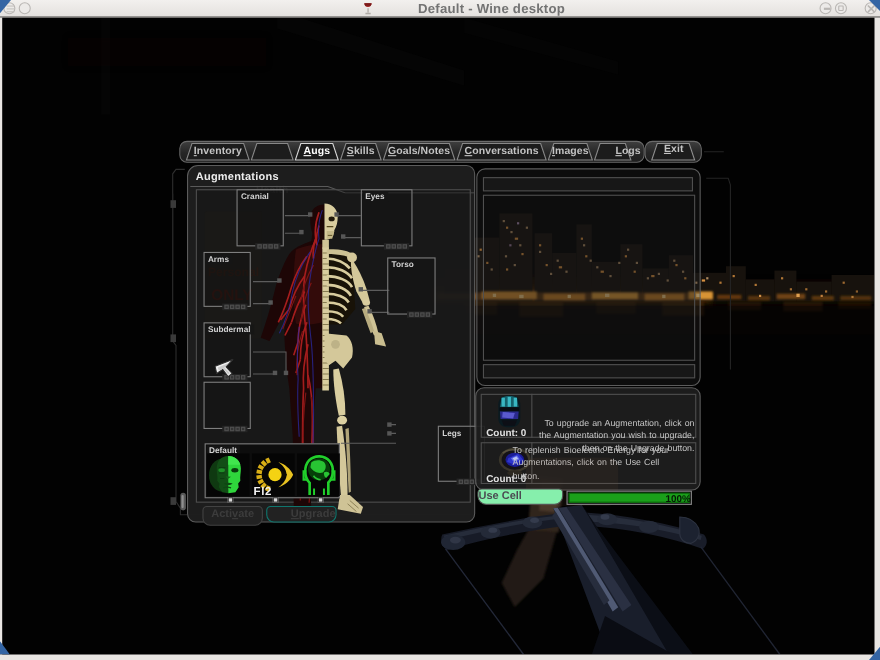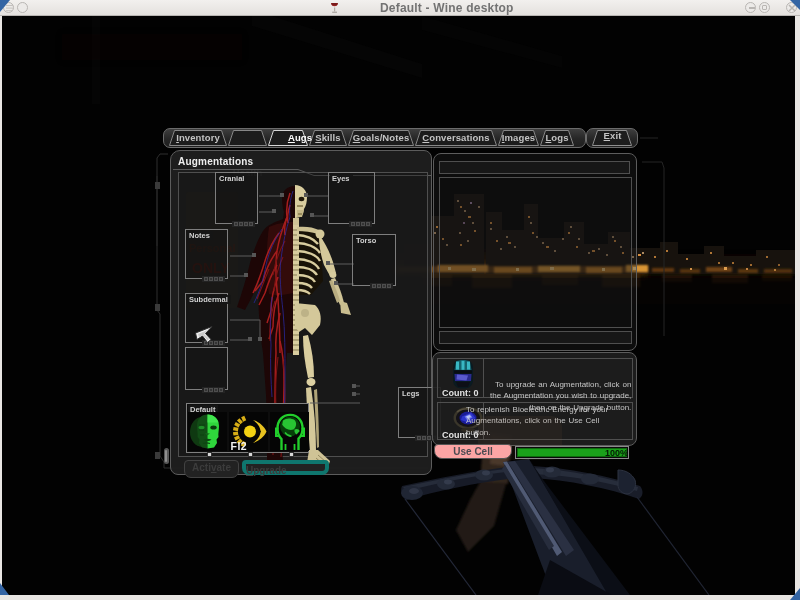--- a/index.html
+++ b/index.html
@@ -228,26 +228,26 @@
         <path d="M110.5 2.5 L139.5 2.5 L144.5 17.5 L105.5 17.5 Z" fill="#1c1c1c" stroke="#d6d6d6" stroke-width="1"></path>
         <path d="M151.5 2.5 L178.5 2.5 L183.5 17.5 L146.5 17.5 Z" fill="#1c1c1c" stroke="#878787" stroke-width="1"></path>
         <path d="M190.5 2.5 L245.5 2.5 L250.5 17.5 L185.5 17.5 Z" fill="#1c1c1c" stroke="#878787" stroke-width="1"></path>
         <path d="M257.5 2.5 L328.5 2.5 L333.5 17.5 L252.5 17.5 Z" fill="#1c1c1c" stroke="#878787" stroke-width="1"></path>
         <path d="M340.5 2.5 L370.5 2.5 L375.5 17.5 L335.5 17.5 Z" fill="#1c1c1c" stroke="#878787" stroke-width="1"></path>
         <path d="M382.5 2.5 L405.5 2.5 L410.5 17.5 L377.5 17.5 Z" fill="#1c1c1c" stroke="#878787" stroke-width="1"></path>
       </svg>
     <div class="abs" style="left:161px;top:112px;width:423px;height:20px;">
       <div class="tab" style="left:6px;width:58px;"><u>I</u>nventory</div>
       <div class="tab" style="left:65px;width:39px;margin-top:35px;"><u>H</u>ealth</div>
-      <div class="tab" style="left:117px;width:40px;color:#ffffff;"><u>A</u>ugs</div>
+      <div class="tab" style="left:105px;width:40px;color:#ffffff;"><u>A</u>ugs</div>
       <div class="tab" style="left:146px;width:38px;"><u>S</u>kills</div>
       <div class="tab" style="left:185px;width:66px;"><u>G</u>oals/Notes</div>
       <div class="tab" style="left:252px;width:82px;"><u>C</u>onversations</div>
       <div class="tab" style="left:335px;width:41px;"><u>I</u>mages</div>
-      <div class="tab" style="left:377px;width:34px;"><u>L</u>ogs</div>
+      <div class="tab" style="left:391px;width:34px;"><u>L</u>ogs</div>
     </div>
     <svg class="abs" style="left:584px;top:112px;" width="52" height="20" viewBox="0 0 52 20">
         <path d="M11.5 2.5 L40.5 2.5 L45.5 17.5 L6.5 17.5 Z" fill="#1c1c1c" stroke="#8e8e8e" stroke-width="1"></path>
       </svg>
     <div class="tab" style="left:590px;top:112px;width:41px;"><u>E</u>xit</div>
 
     <div class="panel" style="left:168px;top:134px;width:262px;height:325px;border-radius:10px 8px 8px 8px;background:rgba(31,31,31,0.95);"></div>
     <div class="abs" style="left:176px;top:140px;font-size:10px;font-weight:bold;color:#ededed;letter-spacing:0.2px;">Augmentations</div>
     <svg class="abs" style="left:168px;top:150px;" width="262" height="10" viewBox="0 0 262 10">
       <path d="M3 3.5 L128 3.5 L144 9.5 L261 9.5" fill="none" stroke="#5a5a5a" stroke-width="1"></path>
@@ -374,21 +374,21 @@
     <div class="slot" style="left:326px;top:156px;width:47px;height:52px;">
       <div class="slotlbl">Eyes</div>
       <div class="digits">
           <i></i>
           <i></i>
           <i></i>
           <i></i>
         </div>
     </div>
     <div class="slot" style="left:183px;top:213px;width:43px;height:50px;">
-      <div class="slotlbl">Notes</div>
+      <div class="slotlbl">Arms</div>
       <div class="digits">
           <i></i>
           <i></i>
           <i></i>
           <i></i>
         </div>
     </div>
     <div class="slot" style="left:350px;top:218px;width:44px;height:52px;">
       <div class="slotlbl">Torso</div>
       <div class="digits">
@@ -477,21 +477,21 @@
     <div class="abs" style="left:205px;top:436px;width:5px;height:5px;background:#d8d8d8;border:1px solid #333;"></div>
     <div class="abs" style="left:246px;top:436px;width:5px;height:5px;background:#d8d8d8;border:1px solid #333;"></div>
     <div class="abs" style="left:287px;top:436px;width:5px;height:5px;background:#d8d8d8;border:1px solid #333;"></div>
 
     <svg class="abs" style="left:193px;top:310px;" width="20" height="19" viewBox="0 0 20 19">
       <path d="M0.5 7 L17 0.5 L10.5 7.5 L16 13.5 L12.5 16.5 L7.5 10 L2 13.5 Z" fill="#efefef" stroke="#2e2e2e" stroke-width="1"></path>
       <path d="M3 8 L13 4 L9 8 L14 13 L12.5 14.5 L8 9 L4 11 Z" fill="#c9c9c9"></path>
     </svg>
 
     <div class="abs" style="left:182px;top:444px;width:55px;height:18px;border:1px solid #424242;border-radius:4px 4px 7px 7px;background:#222222;color:#3c3c3c;font-size:10px;font-weight:bold;text-align:center;line-height:13px;">Acti<u>v</u>ate</div>
-    <div class="abs" style="left:240px;top:444px;width:87px;height:15px;border:4px solid #0f766e;border-radius:4px 4px 7px 7px;background:#222222;color:#3c3c3c;font-size:10px;font-weight:bold;text-align:left;line-height:13px;"><u>U</u>pgrade</div>
+    <div class="abs" style="left:240px;top:444px;width:64px;height:15px;border:1px solid #0f766e;border-radius:4px 4px 7px 7px;background:#222222;color:#3c3c3c;font-size:10px;font-weight:bold;text-align:right;line-height:13px;"><u>U</u>pgrade</div>
 
     <div class="panel" style="left:431px;top:137px;width:204px;height:198px;background:rgba(32,32,32,0.38);"></div>
     <div class="ibox" style="left:437px;top:145px;width:191px;height:13px;background:rgba(40,40,40,0.4);"></div>
     <div class="ibox" style="left:437px;top:161px;width:193px;height:151px;background:rgba(12,12,12,0.22);"></div>
     <div class="ibox" style="left:437px;top:315px;width:193px;height:13px;background:rgba(40,40,40,0.4);"></div>
 
     <div class="panel" style="left:430px;top:336px;width:205px;height:94px;"></div>
     <div class="ibox" style="left:435px;top:342px;width:196px;height:40px;"></div>
     <div class="ibox" style="left:435px;top:386px;width:196px;height:38px;"></div>
     <div class="abs" style="left:481px;top:342px;width:1px;height:40px;background:#4f4f4f;"></div>
@@ -521,21 +521,21 @@
       <ellipse cx="17" cy="25" rx="7" ry="2.6" fill="#2c2820"></ellipse>
       <path d="M6 7 A 12 9 0 0 1 17 4" stroke="#56503e" stroke-width="1.4" fill="none"></path>
     </svg>
     <div class="abs ctext" style="left:440px;top:371px;color:#e2e2e2;font-weight:bold;">Count: 0</div>
     <div class="abs ctext" style="left:440px;top:413px;color:#e2e2e2;font-weight:bold;">Count: 0</div>
     <div class="abs ctext" style="left:488px;top:363px;font-size:8px;line-height:11.4px;word-spacing:0.6px;white-space:nowrap;text-align:right;">To upgrade an Augmentation, click on<br>the Augmentation you wish to upgrade,<br>then on the Upgrade button.</div>
     <div class="abs ctext" style="left:464px;top:388px;font-size:8px;line-height:11.4px;word-spacing:0.6px;white-space:nowrap;">To replenish Bioelectric Energy for your<br>Augmentations, click on the Use Cell<br>button.</div>
 
     <div class="abs" style="left:476px;top:400px;width:84px;height:44px;background:rgba(125,88,62,0.10);border-radius:10px;"></div>
 
-    <div class="abs" style="left:432px;top:428px;width:78px;height:15px;border:1px solid #555;border-radius:4px 4px 8px 8px;background:#fca5a5;color:#4b4b52;font-size:10px;font-weight:bold;text-align:center;line-height:13px;">Use Cell</div>
+    <div class="abs" style="left:432px;top:428px;width:78px;height:15px;border:1px solid #555;border-radius:4px 4px 8px 8px;background:#86efac;color:#4b4b52;font-size:10px;font-weight:bold;line-height:13px;">Use Cell</div>
     <div class="abs" style="left:513px;top:430px;width:114px;height:13px;border:1px solid #8a8a8a;background:#0a0a0a;">
       <div style="position:absolute;left:1px;top:1px;right:1px;bottom:1px;background:#1aa01a;border:1px solid #0c6a0c;"></div>
       <div style="position:absolute;left:0;top:1px;width:100%;text-align:right;font-size:9px;font-weight:bold;color:#041a04;">100%</div>
     </div>
   </div>
 </div>
 
 <div id="titlebar">
   <div class="winbtn" style="left:3px;"></div>
     <div class="abs" style="left:6px;top:5px;width:7px;height:1.4px;background:#c5c2bf;box-shadow:0 2.6px #c5c2bf,0 5.2px #c5c2bf;"></div>

